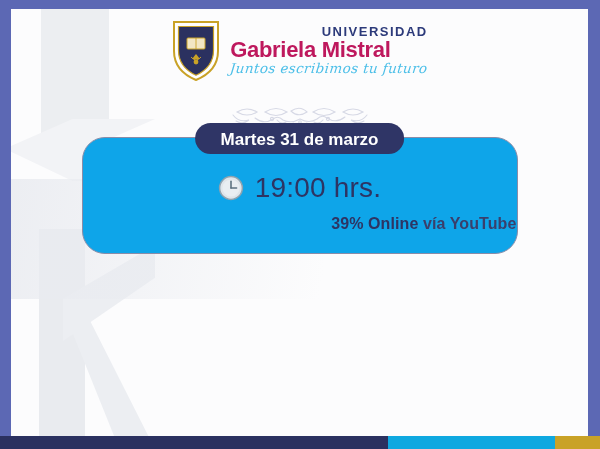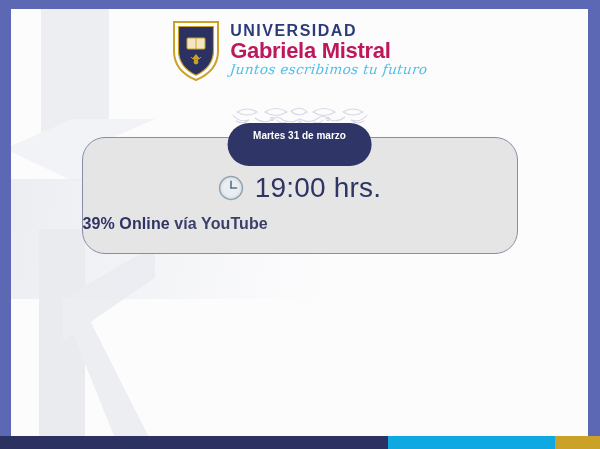--- a/index.html
+++ b/index.html
@@ -87,25 +87,26 @@
     justify-content: center;
     gap: 9px;
     padding-top: 6px;
     height: 76px;
   }
 
   .crest { width: 50px; height: 64px; display: block; }
 
   .logo-words { display: flex; flex-direction: column; line-height: 1; }
   .logo-universidad {
-    font-size: 16px;
+    font-size: 13px;
     letter-spacing: 1.5px;
     font-weight: 700;
     color: #2c3a7a;
     margin-bottom: 1px;
+    text-align: right;
   }
   .logo-name {
     font-size: 22px;
     font-weight: 700;
     color: #be185d;
     letter-spacing: -0.3px;
     line-height: 1.02;
   }
   .logo-tagline {
     margin-top: 1px;
@@ -141,34 +142,34 @@
 
   
   #card-wrap {
     position: relative;
     margin: 8px auto 0;
     width: 436px;
   }
   #details-card {
     border: 1.6px solid #8a8ca8;
     border-radius: 23px;
-    background: #e5e5e5;
+    background: #0ea5e9;
     padding: 34px 0 20px;
-    text-align: left;
+    text-align: right;
   }
   #date-badge {
     position: absolute;
     left: 50%;
     top: -14px;
     transform: translateX(-50%);
     background: #2f3566;
     color: #ffffff;
-    font-size: 10px;
-    font-weight: 700;
-    padding: 7px 26px 25px;
+    font-size: 17px;
+    font-weight: 700;
+    padding: 7px 26px 4px;
     border-radius: 999px;
     white-space: nowrap;
     z-index: 6;
   }
 
   #time-row {
     display: flex;
     align-items: center;
     justify-content: center;
     gap: 11px;

